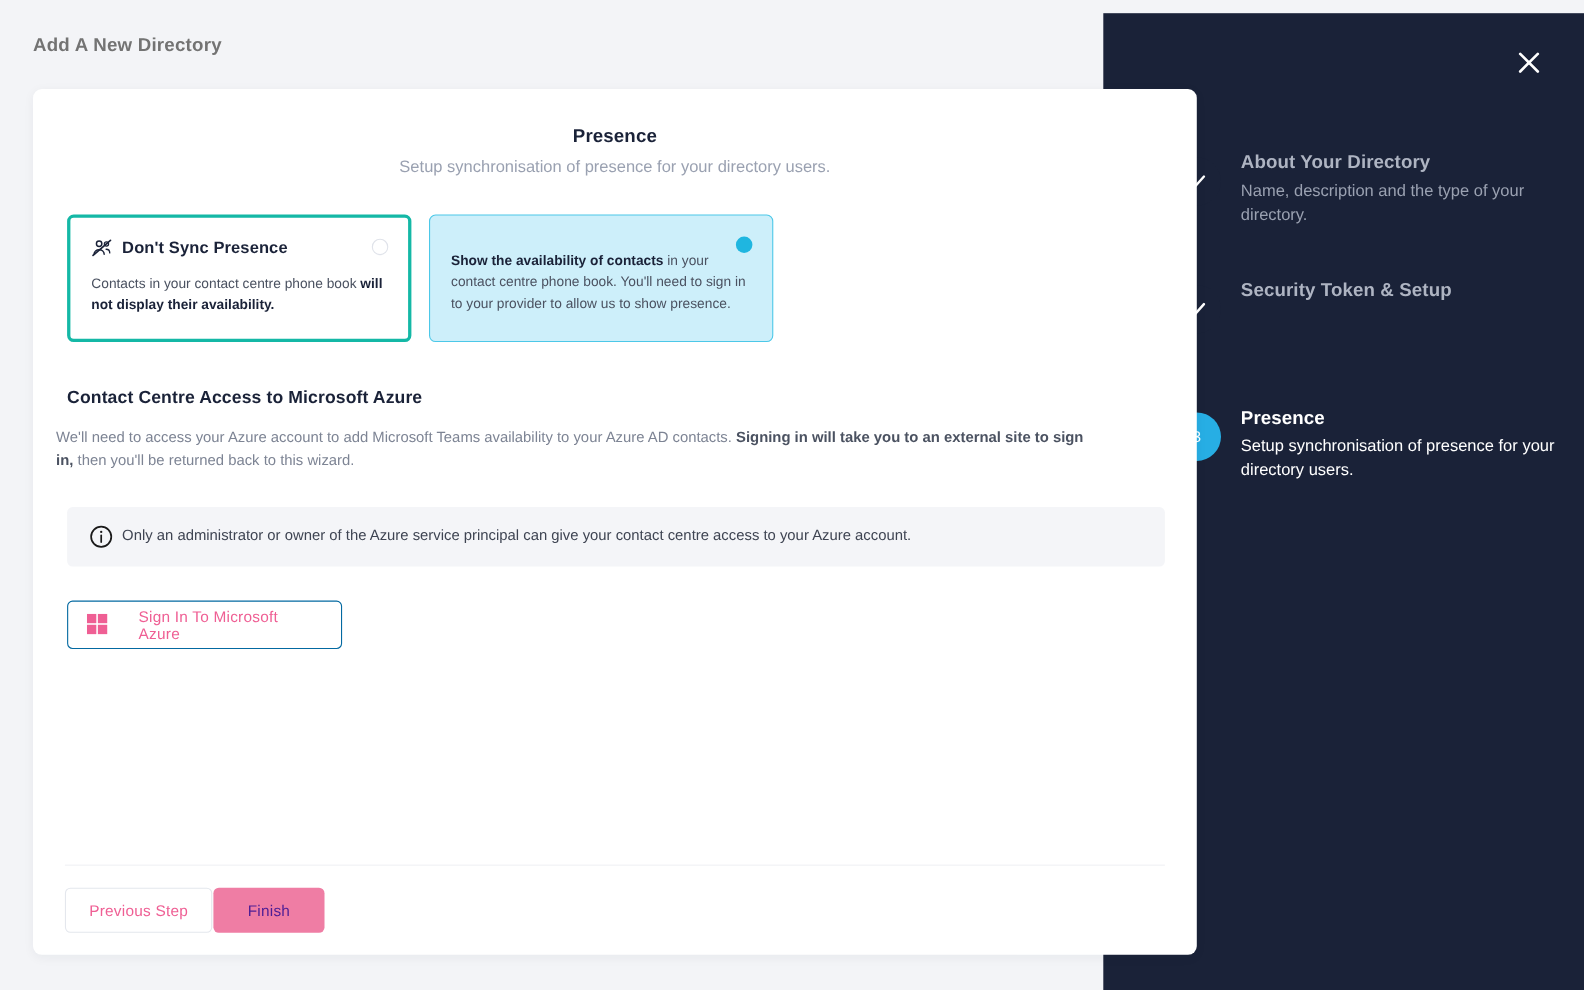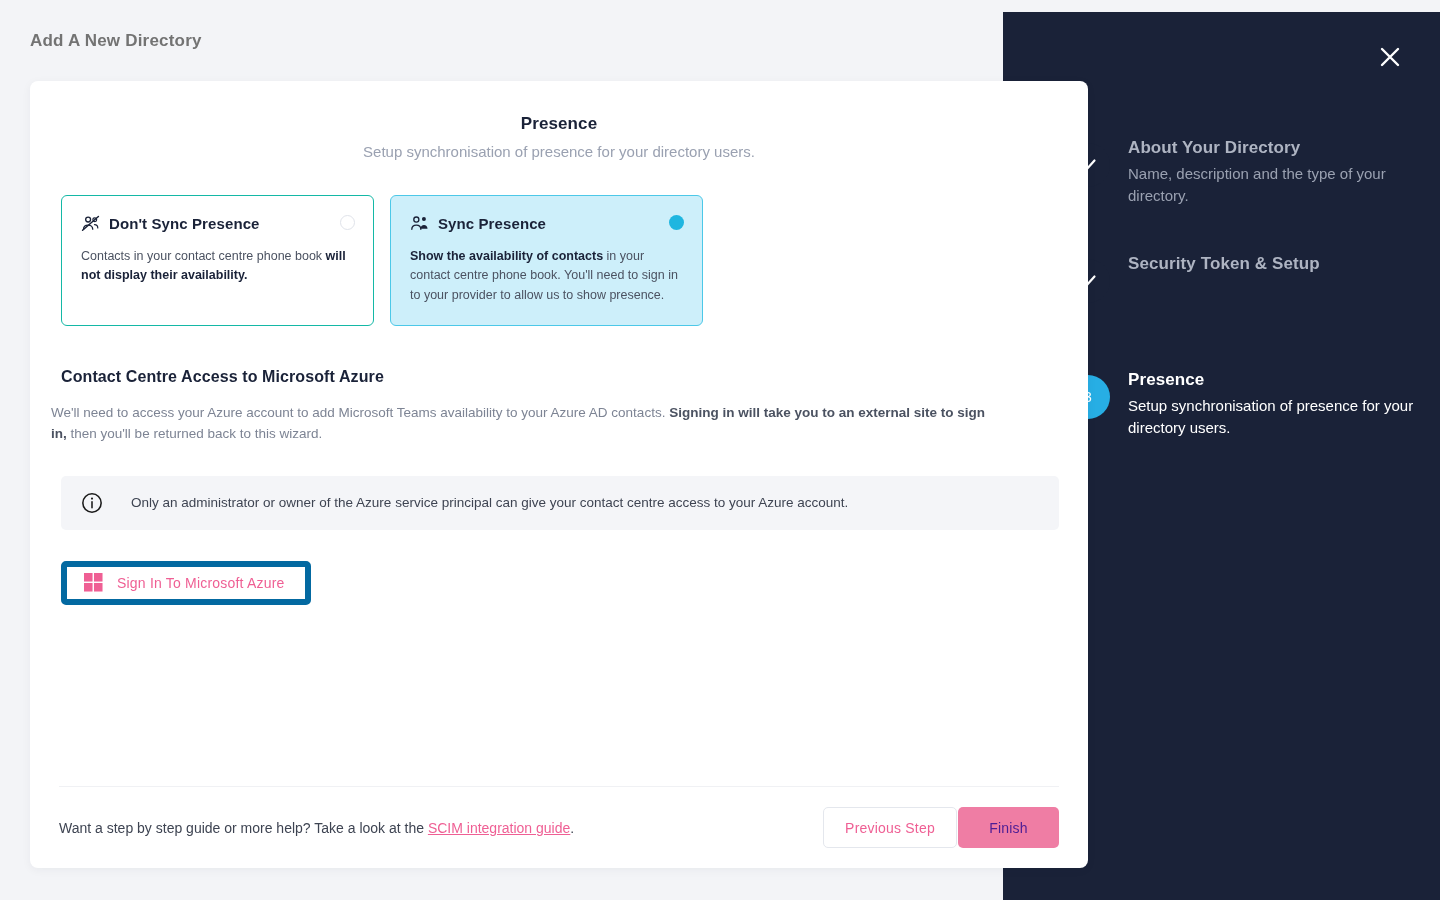--- a/index.html
+++ b/index.html
@@ -75,21 +75,21 @@
 
   
   .options {
     display: flex; gap: 16px;
     margin: 35px 0 0 31px;
   }
   .opt {
     width: 313px; border-radius: 6px; padding: 18px 19px 20px 19px;
     position: relative; cursor: pointer;
   }
-  .opt.unselected { border: 1px solid #14b8a6; background: #ffffff; min-height: 108px; }
+  .opt.unselected { border: 3px solid #14b8a6; background: #ffffff; min-height: 108px; }
   .opt.selected   { border: 1px solid #4cc8e8; background: #cdeffa; min-height: 108px; }
   .opt-head { display: flex; align-items: center; gap: 9px; }
   .opt-icon { width: 19px; height: 19px; display: block; flex: none; }
   .opt-title {
     font-size: 15px; font-weight: bold; color: #1a2238; letter-spacing: .1px;
   }
   .opt-body {
     margin-top: 14px; font-size: 12.5px; line-height: 1.55; color: #4b5261;
   }
   .opt-body b { font-weight: bold; color: #1a2238; }
@@ -109,31 +109,31 @@
     margin: 17px 31px 0 21px;
     font-size: 13.5px; line-height: 1.55; color: #7d8494;
     max-width: 945px;
   }
   .section-text b { font-weight: bold; color: #4b5261; }
 
   
   .banner {
     margin: 31px 29px 0 31px;
     background: #f4f5f8; border-radius: 5px;
-    padding: 16px 20px; display: flex; align-items: center; gap: 28px;
+    padding: 16px 20px; display: flex; align-items: center; gap: 8px;
   }
   .banner-icon { flex: none; width: 22px; height: 22px; display: block; }
   .banner-text { font-size: 13.5px; color: #3e4452; line-height: 1.4; }
 
   
   .azure-btn {
     margin: 31px 0 0 31px;
     width: 250px; height: 44px; border-radius: 5px;
-    border: 6px solid #0369a1; background: #fff;
-    display: flex; align-items: center; gap: 14px;
+    border: 1px solid #0369a1; background: #fff;
+    display: flex; align-items: center; gap: 28px;
     padding: 0 17px; cursor: pointer;
   }
   .ms-logo { width: 19px; height: 19px; flex: none; display: block; }
   .azure-btn span {
     font-size: 14px; color: #ef5f94; letter-spacing: .2px;
   }
 
   
   .divider {
     position: absolute; left: 29px; right: 29px; bottom: 81px;
@@ -223,29 +223,20 @@
             <path d="M17 13.4c2.6 0 4.2 1.7 4.2 4.2" fill="none" stroke="#1a2238" stroke-width="1.5" stroke-linecap="round"></path>
             <path d="M2 20.5 L22 3.2" stroke="#1a2238" stroke-width="1.9" stroke-linecap="round"></path>
           </svg>
           <span class="opt-title">Don't Sync Presence</span>
         </div>
         <div class="opt-body"><span>Contacts in your contact centre phone book </span><b>will not display their availability.</b><span></span></div>
         <div class="radio off"></div>
       </div>
 
       <div class="opt selected">
-        <div class="opt-head">
-          <svg class="opt-icon" viewBox="0 0 24 24">
-            <circle cx="8" cy="7" r="3.2" fill="none" stroke="#1a2238" stroke-width="1.7"></circle>
-            <path d="M2.3 19.4c0-3.3 2.5-5.4 5.7-5.4s5.7 2.1 5.7 5.4" fill="none" stroke="#1a2238" stroke-width="1.7" stroke-linecap="round"></path>
-            <circle cx="17.6" cy="6.4" r="2.5" fill="#1a2238"></circle>
-            <path d="M13.3 18.6c0-2.9 1.9-4.7 4.4-4.7s4.4 1.8 4.4 4.7z" fill="#1a2238"></path>
-          </svg>
-          <span class="opt-title">Sync Presence</span>
-        </div>
         <div class="opt-body"><span></span><b>Show the availability of contacts</b><span> in your contact centre phone book. You'll need to sign in to your provider to allow us to show presence.</span></div>
         <div class="radio on"></div>
       </div>
 
     </div>
 
     <div class="section-title">Contact Centre Access to Microsoft Azure</div>
     <div class="section-text"><span>We'll need to access your Azure account to add Microsoft Teams availability to your Azure AD contacts. </span><b>Signing in will take you to an external site to sign in,</b><span> then you'll be returned back to this wizard.</span></div>
 
     <div class="banner">
@@ -262,21 +253,20 @@
         <rect x="0" y="0" width="9" height="9" fill="#ef5f94"></rect>
         <rect x="10.5" y="0" width="9" height="9" fill="#ef5f94"></rect>
         <rect x="0" y="10.5" width="9" height="9" fill="#ef5f94"></rect>
         <rect x="10.5" y="10.5" width="9" height="9" fill="#ef5f94"></rect>
       </svg>
       <span>Sign In To Microsoft Azure</span>
     </div>
 
     <div class="divider"></div>
     <div class="footer">
-      <div class="footer-text"><span>Want a step by step guide or more help? Take a look at the </span><a href="#">SCIM integration guide</a><span>.</span></div>
       <div class="footer-actions">
         <div class="btn btn-prev">Previous Step</div>
         <div class="btn btn-finish">Finish</div>
       </div>
     </div>
 
   </div>
 
 </div>
 

